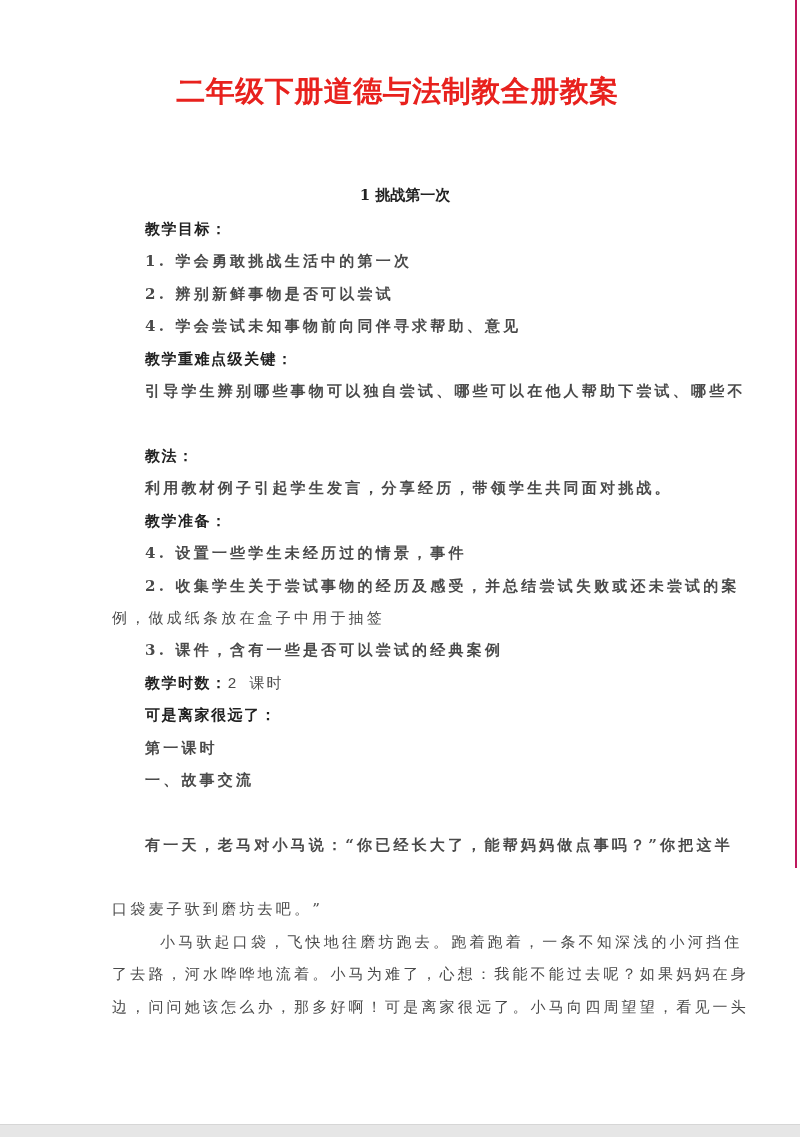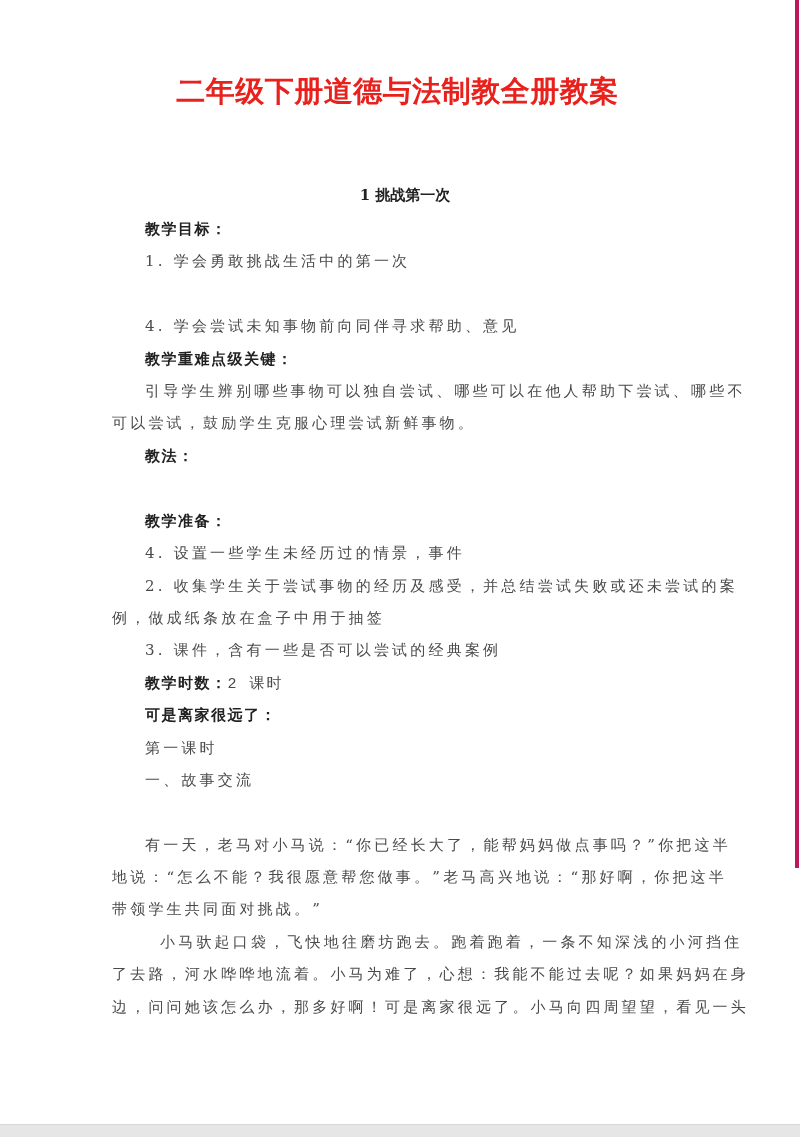--- a/index.html
+++ b/index.html
@@ -3,81 +3,81 @@
   <meta charset="utf-8">
   <style>
     html, body { margin: 0; padding: 0; }
     body {
       width: 800px; height: 1137px; overflow: hidden;
       background: #ffffff; position: relative;
       font-family: "DejaVu Serif", "Liberation Serif", serif;
     }
     .page {
       position: absolute; left: 0; top: 0; width: 795px; height: 868px;
-      background: #ffffff; border-right: 4px solid #be185d;
+      background: #ffffff; border-right: 2px solid #be185d;
     }
     .bottom-band {
       position: absolute; left: 0; top: 1124px; width: 800px; height: 13px;
       background: #e6e6e6; border-top: 1px solid #d6d6d6;
     }
     .title {
       position: absolute; left: 0; top: 72px; width: 795px; text-align: center;
       color: #e8211d; font-family: "DejaVu Sans", "Liberation Sans", sans-serif;
       font-weight: bold; font-size: 29px; letter-spacing: 0.5px;
     }
     .lesson-title {
       position: absolute; left: 0; top: 186px; width: 810px; text-align: center;
       color: #222; font-weight: bold; font-size: 15px;
     }
     .line {
       position: absolute; font-size: 15px; color: #4a4a4a; white-space: nowrap;
       letter-spacing: 3.2px;
     }
     .line.heading { color: #222; font-weight: bold; letter-spacing: 1.5px; }
     .line.heading .val { font-weight: normal; color: #4a4a4a; letter-spacing: 2px; font-family: Liberation Mono, monospace; }
-    .ind { left: 145px; }
+    .ind { left: 145px; font-weight: bold; }
     .cont { left: 112px; }
     .ind2 { left: 160px; }
     .watermark {
       position: absolute; left: 368px; top: 990px;
       font-family: "DejaVu Sans", "Liberation Sans", sans-serif;
       font-weight: bold; font-size: 78px; color: #efefef; letter-spacing: 1px;
     }
   </style>
 </head>
 <body>
 
 <div class="page">
   <div class="title">二年级下册道德与法制教全册教案</div>
   <div class="lesson-title">1 挑战第一次</div>
 
   <div class="line heading ind" style="top:220px">教学目标：</div>
   <div class="line ind" style="top:252px">1. 学会勇敢挑战生活中的第一次</div>
+  <div class="line ind" style="top:285px">2. 辨别新鲜事物是否可以尝试</div>
   <div class="line ind" style="top:317px">4. 学会尝试未知事物前向同伴寻求帮助、意见</div>
 
   <div class="line heading ind" style="top:350px">教学重难点级关键：</div>
   <div class="line ind" style="top:382px">引导学生辨别哪些事物可以独自尝试、哪些可以在他人帮助下尝试、哪些不</div>
-  <div class="line cont" style="top:414px">可以尝试，鼓励学生克服心理尝试新鲜事物。</div>
 
   <div class="line heading ind" style="top:447px">教法：</div>
+  <div class="line ind" style="top:479px">利用教材例子引起学生发言，分享经历，带领学生共同面对挑战。</div>
 
   <div class="line heading ind" style="top:512px">教学准备：</div>
   <div class="line ind" style="top:544px">4. 设置一些学生未经历过的情景，事件</div>
   <div class="line ind" style="top:577px">2. 收集学生关于尝试事物的经历及感受，并总结尝试失败或还未尝试的案</div>
   <div class="line cont" style="top:609px">例，做成纸条放在盒子中用于抽签</div>
   <div class="line ind" style="top:641px">3. 课件，含有一些是否可以尝试的经典案例</div>
 
   <div class="line heading ind" style="top:674px"><span>教学时数：</span><span class="val">2 课时</span></div>
 
   <div class="line heading ind" style="top:706px">可是离家很远了：</div>
   <div class="line ind" style="top:739px">第一课时</div>
   <div class="line ind" style="top:771px">一、故事交流</div>
 
   <div class="line ind" style="top:836px">有一天，老马对小马说：“你已经长大了，能帮妈妈做点事吗？”你把这半</div>
-  <div class="line cont" style="top:868px">地说：“怎么不能？我很愿意帮您做事。”老马高兴地说：“那好啊，你把这半</div>
-  <div class="line cont" style="top:900px">带领学生共同面对挑战。”</div>
+  <div class="line cont" style="top:900px">口袋麦子驮到磨坊去吧。”</div>
 
   <div class="line ind2" style="top:933px">小马驮起口袋，飞快地往磨坊跑去。跑着跑着，一条不知深浅的小河挡住</div>
   <div class="line cont" style="top:965px">了去路，河水哗哗地流着。小马为难了，心想：我能不能过去呢？如果妈妈在身</div>
   <div class="line cont" style="top:998px">边，问问她该怎么办，那多好啊！可是离家很远了。小马向四周望望，看见一头</div>
 
 </div>
 <div class="bottom-band"></div>
 
 </body></html>

